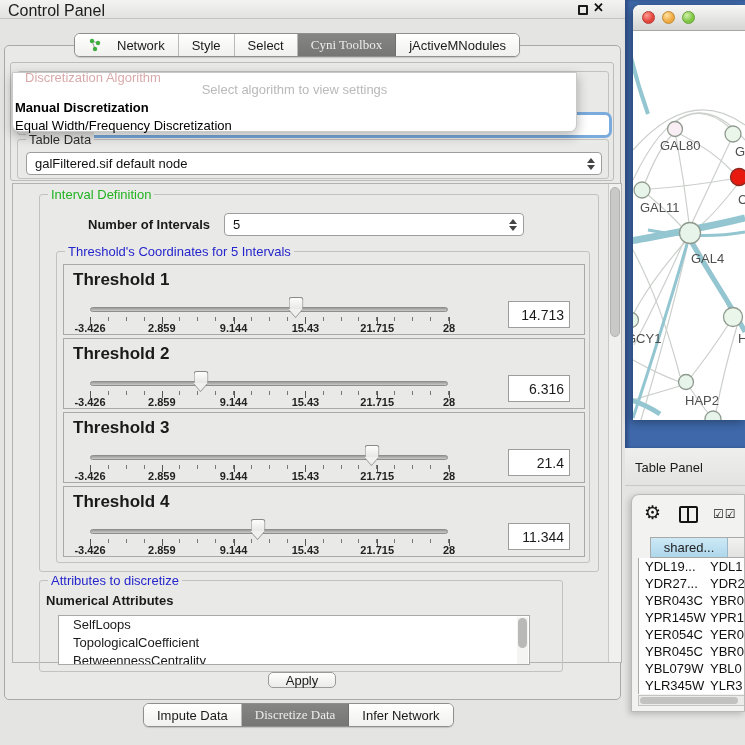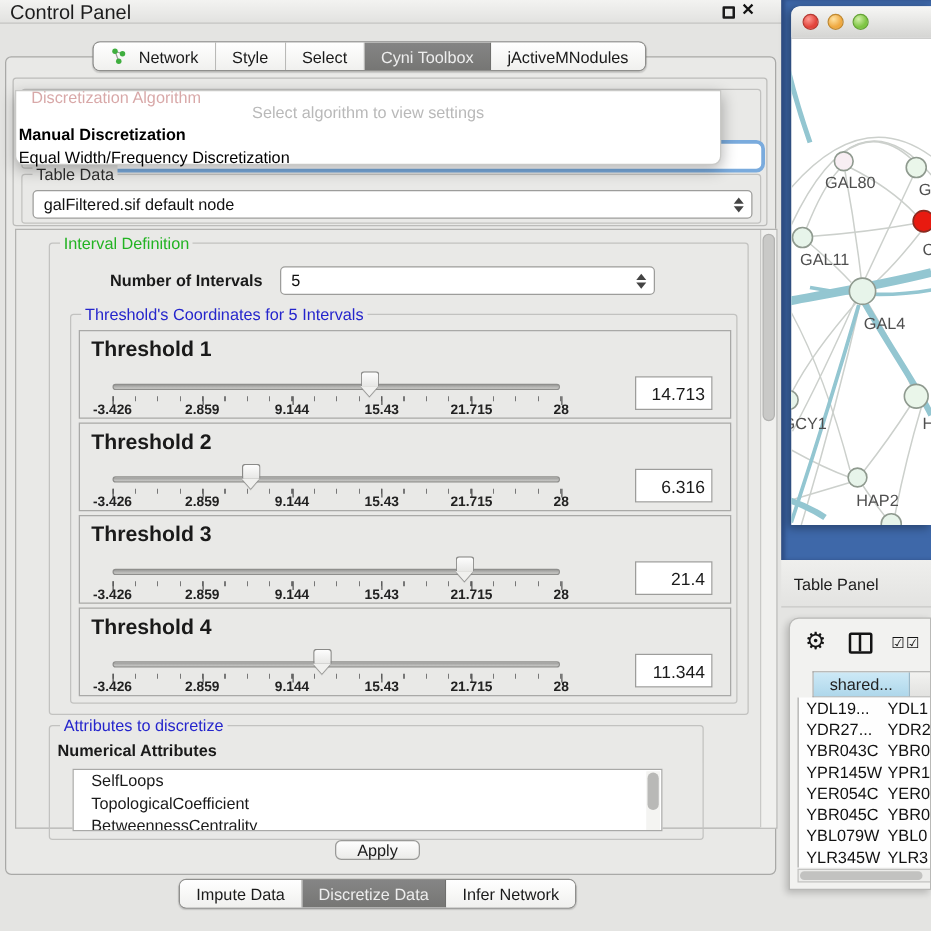--- a/index.html
+++ b/index.html
@@ -14,24 +14,24 @@
   .close-btn { position:absolute; left:593px; top:0px; font-size:13px; font-weight:bold; color:#111; }
 
   
   .cp-pane { position:absolute; left:4px; top:45px; width:617px; height:655px;
     border:1px solid #a9a9a7; border-radius:5px; background:#e9e9e7; }
   .tabbar { position:absolute; top:33px; height:24px; display:flex;
     border:1px solid #8f8f8d; border-radius:6px; overflow:hidden; background:#fdfdfd;
     box-shadow:0 1px 1px rgba(0,0,0,0.15); }
   .tabbar.top { left:74px; }
   .tabbar.bottom { top:703px; left:143px; }
-  .tab { display:flex; align-items:center; gap:9px; padding:0 13px; font-size:13px;
+  .tab { display:flex; align-items:center; gap:15px; padding:0 13px; font-size:13px;
     background:linear-gradient(#ffffff,#f0f0ee); color:#1a1a1a; border-right:1px solid #b9b9b7; cursor:default;justify-content:center; }
   .tab:last-child { border-right:none; }
-  .tab.selected { background:linear-gradient(#858585,#767674); color:#ededed; border-right-color:#6f6f6d; }
+  .tab.selected { background:linear-gradient(#858585,#767674); color:#ededed; border-right-color:#6f6f6d;font-family:Liberation Serif, serif; }
   .net-icon { width:14px; height:14px; }
 
   
   .alg-panel { position:absolute; left:10px; top:62px; width:604px; height:119px;
     border:1px solid #bcbcba; border-radius:3px; background:#e9e9e7; }
   .groupbox { position:absolute; border:1px solid #c2c2c0; border-radius:3px; }
   .group-title { position:absolute; top:-8px; left:8px; padding:0 3px; background:#e9e9e7; font-size:13px; }
   .gt-green { color:#22b322; }
   .gt-blue { color:#2525cc; }
   .gt-dark { color:#2e2e2e; }

